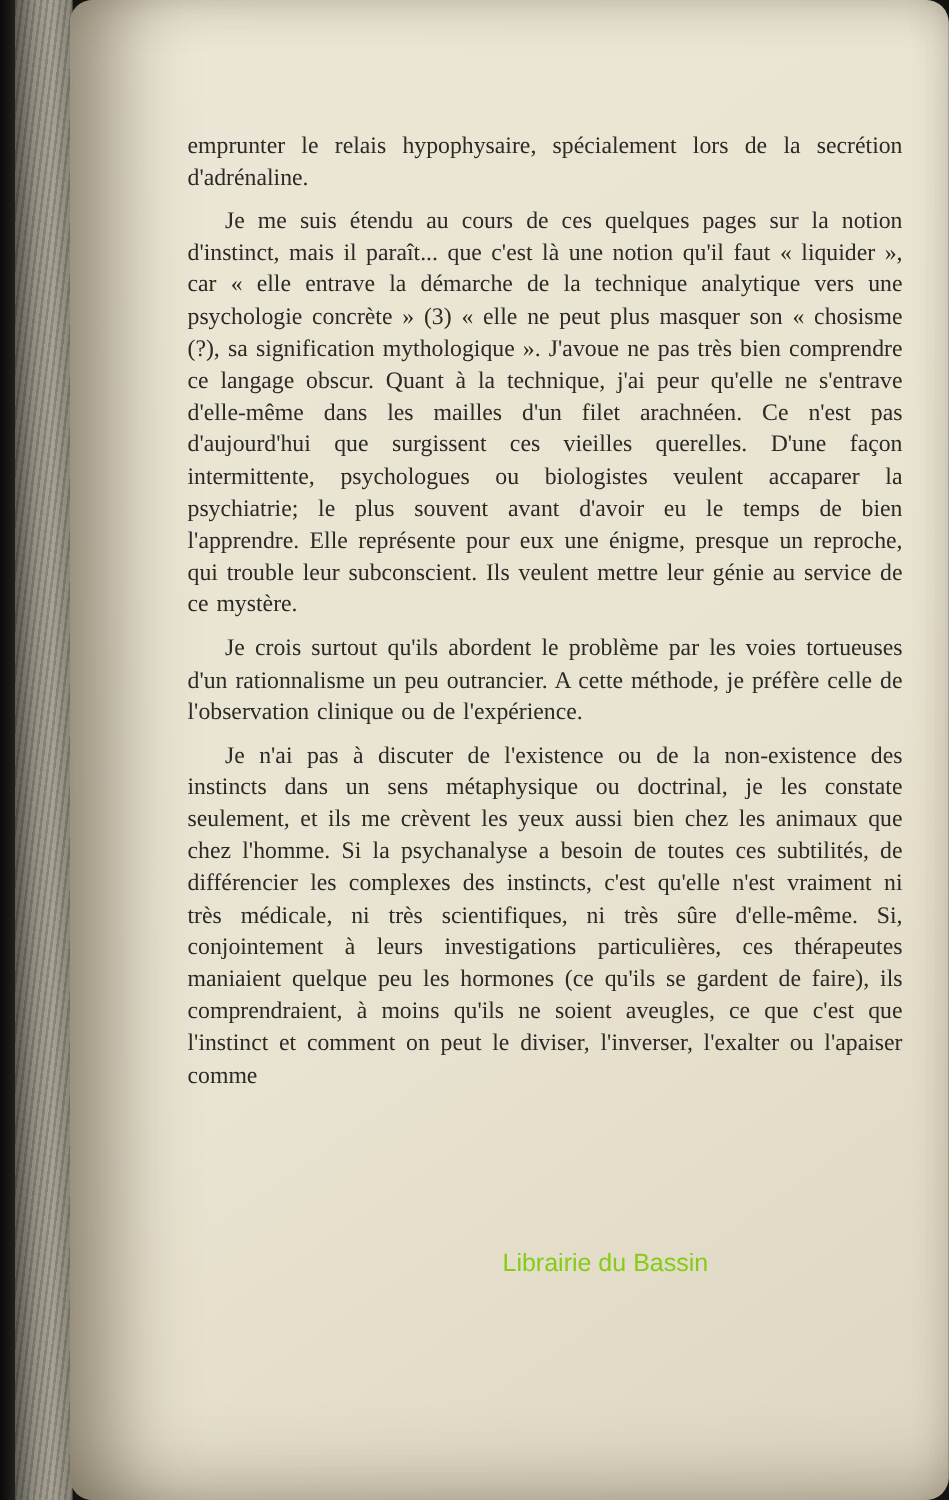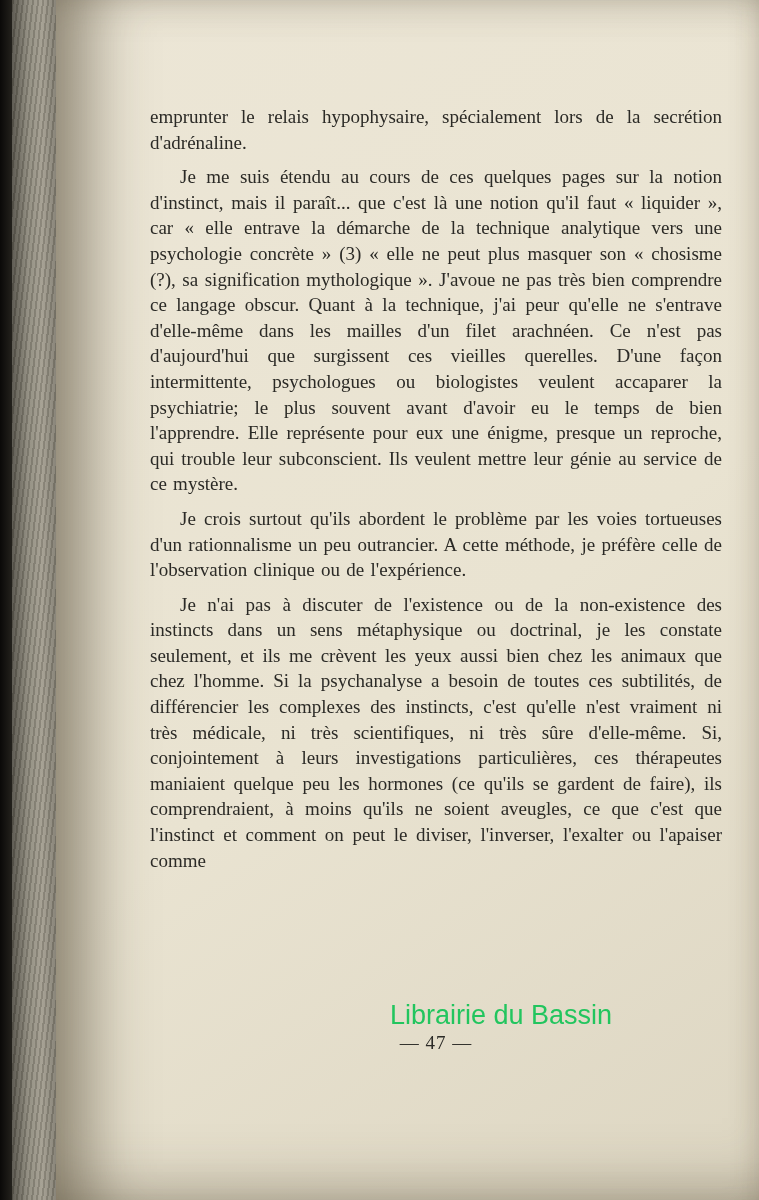--- a/index.html
+++ b/index.html
@@ -39,20 +39,21 @@
   
   .page {
     position: absolute;
     left: 56px; top: 0; right: 0; bottom: 0;
     background: linear-gradient(145deg, #ece6d6 0%, #e9e3d1 55%, #ddd6c2 100%);
     box-shadow:
       inset 70px 0 60px -35px rgba(70, 60, 40, 0.50),
       inset -18px 0 30px -20px rgba(90, 80, 60, 0.25),
       inset 0 25px 45px -30px rgba(90, 80, 60, 0.30),
       inset 0 -45px 60px -35px rgba(80, 70, 50, 0.35);
+    border-radius: 18px;
   }
   .text-block {
     position: absolute;
     left: 94px;
     top: 104px;
     width: 572px;
     color: #2b2a26;
     font-size: 19px;
     line-height: 25.6px;
     text-align: justify;
@@ -70,38 +71,37 @@
     left: 94px;
     top: 1032px;
     width: 572px;
     text-align: center;
     color: #2b2a26;
     font-size: 19px;
     letter-spacing: 1px;
   }
   .watermark {
     position: absolute;
-    left: 390px;
+    left: 402px;
     top: 1000px;
     font-family: "Liberation Sans", "DejaVu Sans", sans-serif;
-    font-size: 27px;
+    font-size: 20px;
     font-weight: 400;
-    color: #22c55e;
+    color: #84cc16;
     white-space: nowrap;
   }
 </style>
 </head>
 <body>
 
 <div class="photo">
   <div class="outer-dark"></div>
   <div class="book-edge"></div>
   <div class="page">
     <div class="text-block">
         <p>emprunter le relais hypophysaire, spécialement lors de la secrétion d'adrénaline.</p>
         <p>Je me suis étendu au cours de ces quelques pages sur la notion d'instinct, mais il paraît... que c'est là une notion qu'il faut « liquider », car « elle entrave la démarche de la technique analytique vers une psychologie concrète » (3) « elle ne peut plus masquer son « chosisme (?), sa signification mythologique ». J'avoue ne pas très bien comprendre ce langage obscur. Quant à la technique, j'ai peur qu'elle ne s'entrave d'elle-même dans les mailles d'un filet arachnéen. Ce n'est pas d'aujourd'hui que surgissent ces vieilles querelles. D'une façon intermittente, psychologues ou biologistes veulent accaparer la psychiatrie; le plus souvent avant d'avoir eu le temps de bien l'apprendre. Elle représente pour eux une énigme, presque un reproche, qui trouble leur subconscient. Ils veulent mettre leur génie au service de ce mystère.</p>
         <p>Je crois surtout qu'ils abordent le problème par les voies tortueuses d'un rationnalisme un peu outrancier. A cette méthode, je préfère celle de l'observation clinique ou de l'expérience.</p>
         <p>Je n'ai pas à discuter de l'existence ou de la non-existence des instincts dans un sens métaphysique ou doctrinal, je les constate seulement, et ils me crèvent les yeux aussi bien chez les animaux que chez l'homme. Si la psychanalyse a besoin de toutes ces subtilités, de différencier les complexes des instincts, c'est qu'elle n'est vraiment ni très médicale, ni très scientifiques, ni très sûre d'elle-même. Si, conjointement à leurs investigations particulières, ces thérapeutes maniaient quelque peu les hormones (ce qu'ils se gardent de faire), ils comprendraient, à moins qu'ils ne soient aveugles, ce que c'est que l'instinct et comment on peut le diviser, l'inverser, l'exalter ou l'apaiser comme</p>
       </div>
-    <div class="page-number">— 47 —</div>
   </div>
   <div class="watermark">Librairie du Bassin</div>
 </div>
 
 </body></html>

